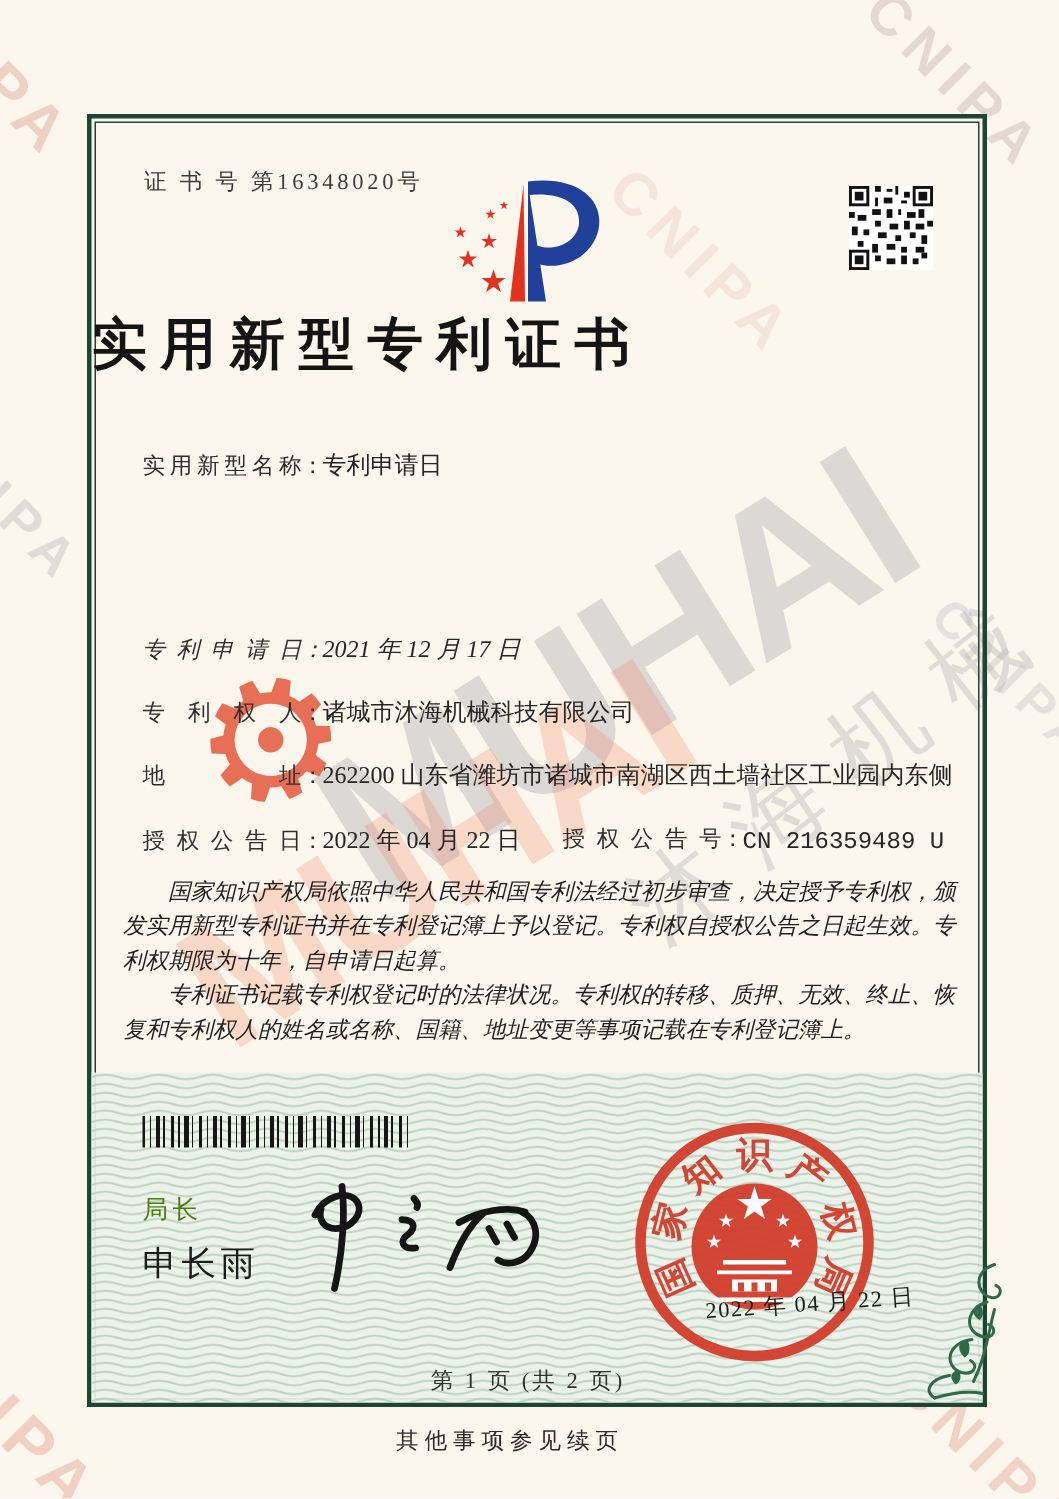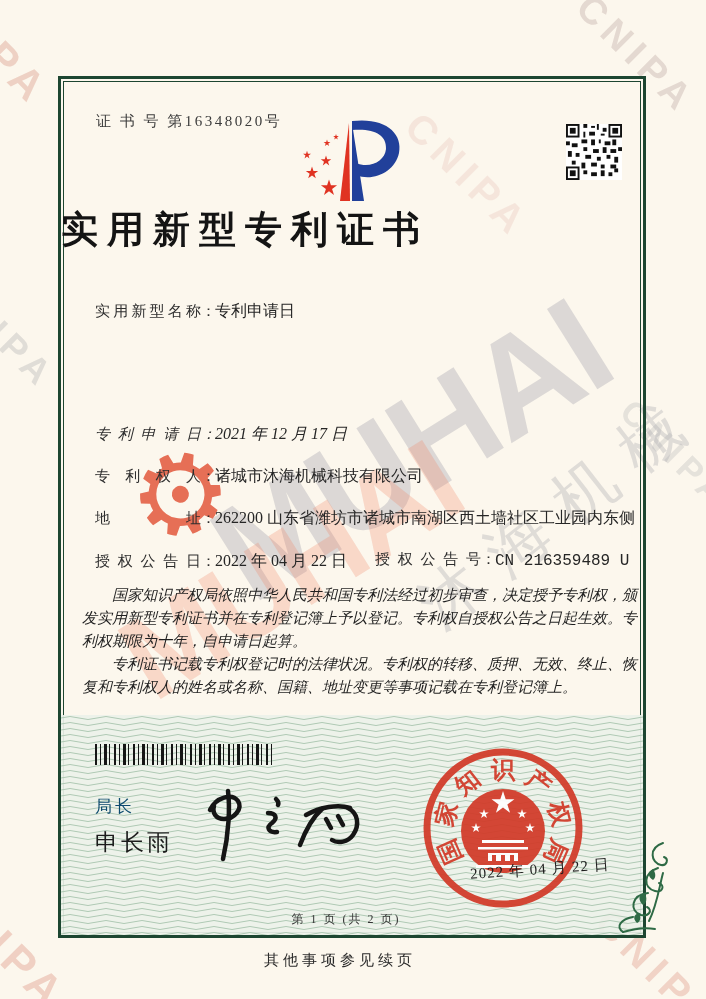--- a/index.html
+++ b/index.html
@@ -18,21 +18,21 @@
   .wm-c7{left:618px;top:900px;font-size:40px;color:rgba(230,176,160,.5);transform:rotate(45deg);transform-origin:0 0;}
   .wm-muhai-gray{left:150px;top:290px;width:520px;height:320px;display:flex;align-items:center;justify-content:center;
     font-size:138px;letter-spacing:-4px;color:rgba(156,156,166,.33);transform:rotate(-32deg);}
   .wm-muhai-salmon{left:20px;top:420px;width:540px;height:300px;display:flex;align-items:center;justify-content:center;
     font-size:118px;letter-spacing:-3px;color:rgba(238,128,96,.26);transform:rotate(-32deg);}
   .wm-company-cn{left:360px;top:350px;width:400px;height:320px;display:flex;align-items:center;justify-content:center;
     font-size:62px;letter-spacing:22px;color:rgba(168,168,174,.35);transform:rotate(-38deg);font-weight:normal;}
   .wm-gear{left:130px;top:430px;font-size:112px;color:rgba(224,76,48,.8);transform:rotate(12deg);font-weight:normal;}
 
   
-  .frame{position:absolute;left:58px;top:76px;width:582px;height:856px;border:3px solid #1d4631;z-index:2;}
+  .frame{position:absolute;left:58px;top:76px;width:582px;height:856px;border:3px solid #1d4631;z-index:2;padding-left:12px;}
   .frame::before{content:"";position:absolute;inset:2px;border:1px solid #1d4631;pointer-events:none;}
   .frame>*{position:absolute;}
 
   .waves{left:0;right:0;top:636px;bottom:0;background:rgba(236,241,233,.92);}
   .waves svg{display:block;width:100%;height:100%;}
 
   .cert-no{left:35px;top:33px;font-size:15px;letter-spacing:2.5px;color:#3c3c3c;}
   .logo{left:232px;top:30px;}
   .qr{left:505px;top:45px;}
   .title{left:0;right:0;top:126px;text-align:left;font-size:37px;font-weight:bold;letter-spacing:9px;color:#141414;}
@@ -44,27 +44,27 @@
   .r1{top:221px;} .r2{top:263px;} .r3{top:306px;} .r4{top:344px;font-style:italic;} .r5{top:386px;} .r6{top:428px;} .r7{top:471px;}
   .r6 .fvalue{white-space:normal;width:430px;}
   .grant2{position:absolute;left:280px;top:0;white-space:nowrap;font-family:Liberation Mono, monospace;}
 
   .body-text{left:21px;top:505px;width:560px;font-size:15px;line-height:23px;color:#1f1f1f;font-style:italic;}
   .body-text p{margin:0;text-indent:2em;}
 
   .barcode{left:34px;top:665px;width:177px;height:21px;background:
     repeating-linear-gradient(90deg,#161616 0 2px,transparent 2px 5px,#161616 5px 6px,transparent 6px 9px,#161616 9px 12px,transparent 12px 14px,#161616 14px 15px,transparent 15px 19px);}
 
-  .signer-title{left:34px;top:716px;font-family:Liberation Sans, sans-serif;font-size:17px;letter-spacing:3px;color:#0c4a6e;}
+  .signer-title{left:34px;top:716px;font-family:Liberation Sans, sans-serif;font-size:17px;letter-spacing:3px;color:#4d7c0f;}
   .signer-name{left:34px;top:748px;font-family:"Liberation Sans","DejaVu Sans",sans-serif;font-size:23px;letter-spacing:3px;color:#1c1c1c;}
   .signature{left:119px;top:676px;}
   .seal{left:357px;top:664px;}
   .seal-date{left:372px;top:781px;width:214px;text-align:center;font-size:15px;letter-spacing:1px;color:#1d1d1d;transform:rotate(-4deg);z-index:4;}
   .ornament{left:532px;top:756px;}
-  .page-info{left:0;right:0;top:832px;text-align:center;font-size:12px;letter-spacing:2px;color:#333;transform:translateX(-6px);}
+  .page-info{left:0;right:0;top:832px;text-align:center;font-size:15px;letter-spacing:2px;color:#333;transform:translateX(-6px);}
 
   .continuation{position:absolute;left:0;right:0;top:951px;text-align:center;font-size:15px;letter-spacing:4px;color:#2a2a2a;transform:translateX(-13px);z-index:2;}
 </style>
 </head>
 <body>
 
 <div class="page">
 
   <div class="wm wm-cnipa wm-c1">CNIPA</div>
   <div class="wm wm-cnipa wm-c2">CNIPA</div>

